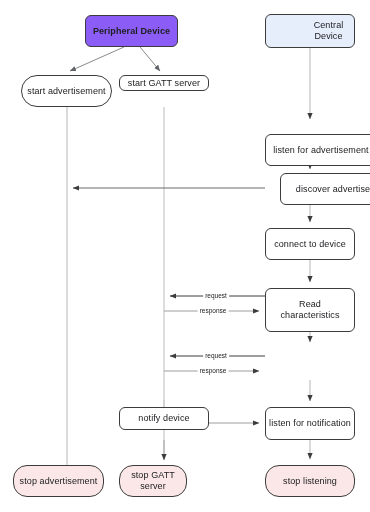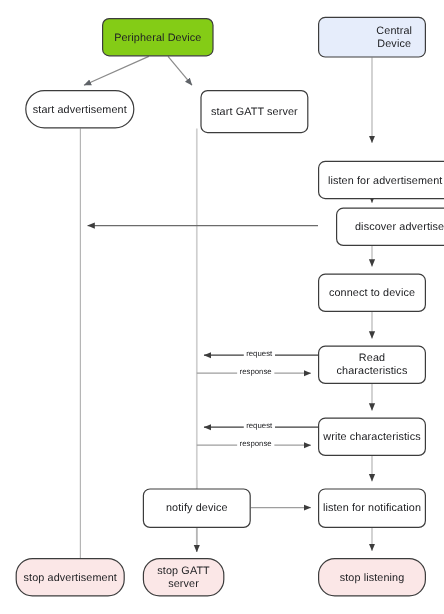--- a/index.html
+++ b/index.html
@@ -20,21 +20,21 @@
     color:#202124;
     font-size:9px;
     line-height:11px;
     letter-spacing:.1px;
     display:flex;
     align-items:center;
     justify-content:center;
     text-align:center;
     padding:2px 3px;
   }
-  .node.green{background:#84cc16;border-color:#3c3c3c;}
+  .node.green{background:#8b5cf6;border-color:#3c3c3c;font-weight:bold;}
   .node.blue{background:#e6edfb;border-color:#3c3c3c;padding-left:40px;}
   .node.pink{background:#fbe7e7;border-color:#3c3c3c;border-radius:14px;}
   .edge-label{
     position:absolute;
     font-size:6.5px;
     line-height:8px;
     color:#202124;
     background:#ffffff;
     padding:0 2px;
     transform:translate(-50%,-50%);
@@ -88,45 +88,42 @@
   </div>
 
   <div class="node blue" style="left:265px;top:14px;width:90px;height:34px;">
     <span>Central Device</span>
   </div>
 
   <div class="node" style="left:21px;top:75px;width:91px;height:32px;border-radius:16px;">
     <span>start advertisement</span>
   </div>
 
-  <div class="node" style="left:119px;top:75px;width:90px;height:36px;margin-left:48px;">
+  <div class="node" style="left:119px;top:75px;width:90px;height:16px;">
     <span>start GATT server</span>
   </div>
 
   <div class="node" style="left:265px;top:134px;width:112px;height:32px;">
     <span>listen for advertisement</span>
   </div>
 
   <div class="node" style="left:280px;top:173px;width:106px;height:32px;">
     <span>discover advertise</span>
   </div>
 
   <div class="node" style="left:265px;top:228px;width:90px;height:32px;">
     <span>connect to device</span>
   </div>
 
-  <div class="node" style="left:265px;top:288px;width:90px;height:32px;">
+  <div class="node" style="left:265px;top:288px;width:90px;height:44px;">
     <span>Read characteristics</span>
   </div>
 
-  <div class="node" style="left:265px;top:348px;width:90px;height:32px;">
-    <span>write characteristics</span>
-  </div>
 
-  <div class="node" style="left:119px;top:407px;width:90px;height:33px;">
+  <div class="node" style="left:119px;top:407px;width:90px;height:23px;">
     <span>notify device</span>
   </div>
 
   <div class="node" style="left:265px;top:407px;width:90px;height:33px;">
     <span>listen for notification</span>
   </div>
 
   <div class="node pink" style="left:13px;top:465px;width:91px;height:32px;">
     <span>stop advertisement</span>
   </div>

